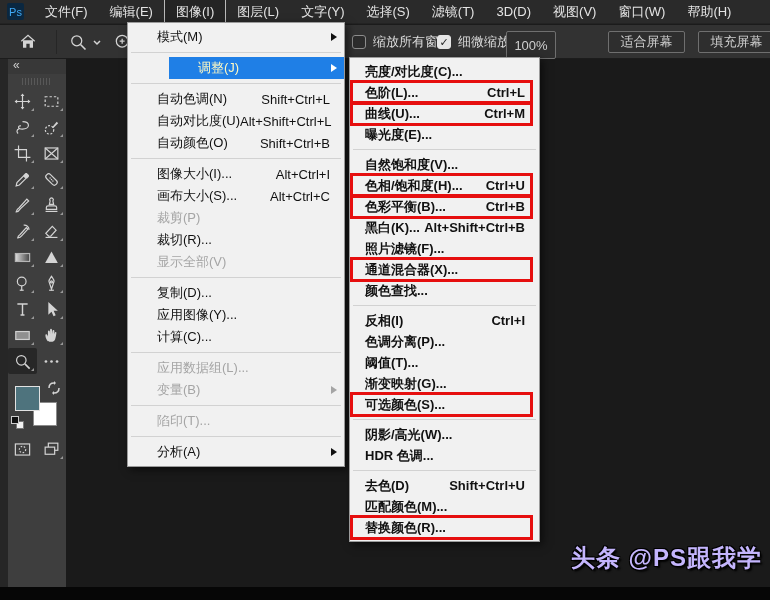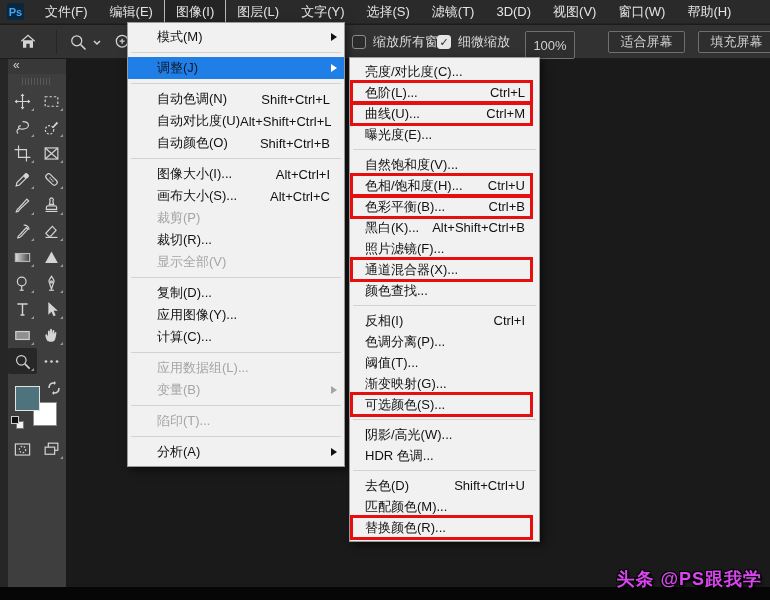--- a/index.html
+++ b/index.html
@@ -4,21 +4,21 @@
 <style>
   * { margin:0; padding:0; box-sizing:border-box; }
   html,body { width:770px; height:600px; overflow:hidden; background:#000; }
   body { font-family:"Liberation Sans","DejaVu Sans",sans-serif; }
   #app { position:relative; width:770px; height:600px; background:#1b1b1b; overflow:hidden; }
 
   
   .menubar { position:absolute; left:0; top:0; width:770px; height:24px; background:#2a2a2a;
              display:flex; align-items:center; border-bottom:1px solid #232323; z-index:5; }
   .ps-logo { width:17px; height:17px; margin:0 10px 0 7px; background:#0a2740; color:#3fa9f5;
-             font-size:11px; font-weight:bold; display:flex; align-items:center; justify-content:center;
+             font-size:11px; font-weight:normal; display:flex; align-items:center; justify-content:center;
              border-radius:2px; }
   .mb-item { color:#e4e4e4; font-size:13px; padding:2px 11px; height:37px; display:flex; align-items:center; }
   .mb-item.active { background:#242424; border:1px solid #b9b9b9; border-bottom:none; }
 
   
   .optionsbar { position:absolute; left:0; top:25px; width:770px; height:34px; background:#323232;
                 border-bottom:1px solid #1c1c1c; z-index:4; }
   .ob { position:absolute; top:0; height:34px; display:flex; align-items:center; color:#d6d6d6; }
   .ob-sep { position:absolute; top:5px; width:1px; height:24px; background:#262626; }
   .ob-label { font-size:13px; color:#dcdcdc; }
@@ -48,40 +48,40 @@
   .fg-swatch { position:absolute; left:7px; top:8px; width:25px; height:25px; border:1px solid #e2e2e2; z-index:2; }
   .bg-swatch { position:absolute; left:25px; top:24px; width:24px; height:24px; border:1px solid #8a8a8a; background:#fff; z-index:1; }
   .swap-arrows { position:absolute; left:38px; top:2px; width:16px; height:16px; }
   .mini-swatches { position:absolute; left:3px; top:38px; width:14px; height:14px; }
   .mini-bg { position:absolute; left:5px; top:5px; width:8px; height:8px; background:#f2f2f2; border:1px solid #777; }
   .mini-fg { position:absolute; left:0; top:0; width:8px; height:8px; background:#111; border:1px solid #ccc; z-index:2; }
 
   
   .canvas { position:absolute; left:66px; top:59px; width:704px; height:541px; background:#1a1a1a; }
   .bottom-strip { position:absolute; left:0; bottom:0; width:770px; height:13px; background:#060606; }
-  .watermark { position:absolute; right:8px; bottom:9px; color:#d946ef; font-size:18px; font-weight:bold;
+  .watermark { position:absolute; right:8px; bottom:26px; color:#c4b5fd; font-size:24px; font-weight:bold;
                letter-spacing:1px; z-index:3;
                text-shadow:-1px -1px 0 #000, 1px -1px 0 #000, -1px 1px 0 #000, 2px 2px 2px #000; }
 
   
   .menu { position:absolute; background:#f1f1f1; border:1px solid #9b9b9b; box-shadow:3px 3px 8px rgba(0,0,0,.55);
           padding:3px 0; z-index:10; }
   #image-menu { left:127px; top:22px; width:218px; }
   #adjust-menu { left:349px; top:57px; width:191px; z-index:11; }
   .mrow { position:relative; height:22px; display:flex; align-items:center; color:#111; font-size:13px; }
-  #adjust-menu .mrow { height:21px; }
+  #adjust-menu .mrow { height:21px;font-weight:bold; }
   .mlabel { padding-left:29px; white-space:nowrap; }
   #adjust-menu .mlabel { padding-left:15px; }
   .mshort { margin-left:auto; padding-right:14px; white-space:nowrap; }
   .marrow { position:absolute; right:5px; width:10px; height:10px; }
   .marrow.has::before { content:''; position:absolute; right:2px; top:1px;
                         border-left:6px solid #111; border-top:4px solid transparent; border-bottom:4px solid transparent; }
   .mrow.dis { color:#a5a5a5; }
   .mrow.dis .marrow.has::before { border-left-color:#a5a5a5; }
-  .mrow.sel { background:var(--accent); color:#0f172a; }
+  .mrow.sel { background:var(--accent); color:#fef9c3;margin-left:41px; }
   .mrow.sel .marrow.has::before { border-left-color:#fff; }
   .msep { height:1px; background:#d2d2d2; margin:4px 3px; }
   .mrow.boxed::after { content:''; position:absolute; left:0; right:6px; top:-2px; bottom:-2px;
                        border:3px solid var(--red); pointer-events:none; }
 </style>
 </head>
 <body>
 
 <div id="app">
 
@@ -126,21 +126,21 @@
       </svg>
     </div>
     <div class="ob" style="left:352px;">
       <span class="checkbox" id="cb-zoomall"></span>
       <span class="ob-label">缩放所有窗口</span>
     </div>
     <div class="ob" style="left:437px;">
       <span class="checkbox checked" id="cb-scrubby">✓</span>
       <span class="ob-label">细微缩放</span>
     </div>
-    <div class="ob ob-box" style="left:525px; width:50px; height:28px; top:6px;">100%</div>
+    <div class="ob ob-box" style="left:506px; width:50px; height:28px; top:6px;">100%</div>
     <div class="ob ob-box" style="left:608px; width:77px; height:22px; top:6px;">适合屏幕</div>
     <div class="ob ob-box" style="left:698px; width:77px; height:22px; top:6px;">填充屏幕</div>
   </div>
 
   <div class="canvas"></div>
 
   <div class="left-strip"></div>
   <div class="tools-collapse">«</div>
   <div class="tool-panel">
     <div class="grip"></div>

